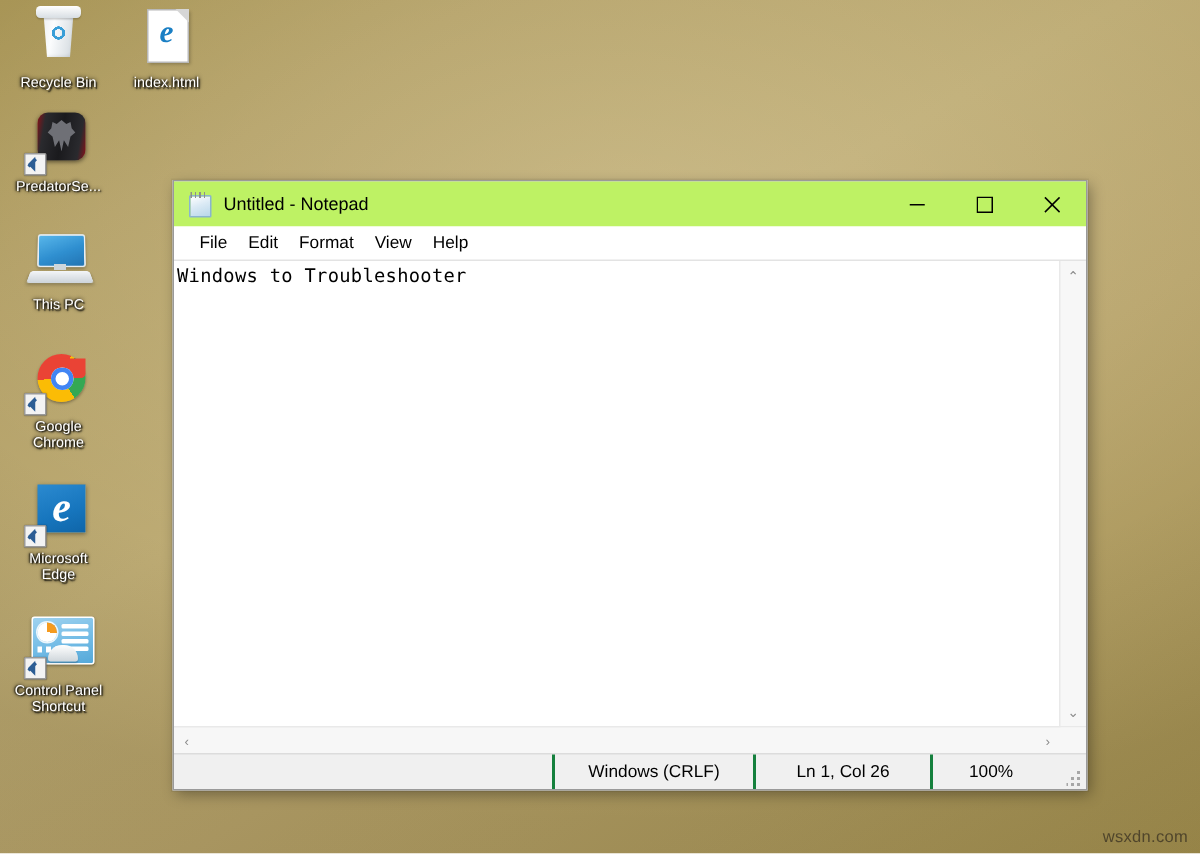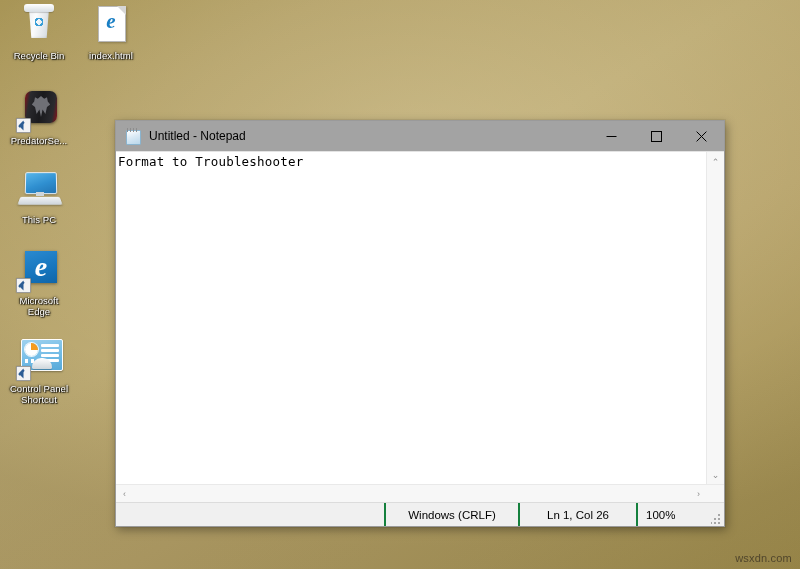--- a/index.html
+++ b/index.html
@@ -281,21 +281,21 @@
     border: 1px solid #9a9a9a;
     box-shadow: 2px 3px 9px rgba(0,0,0,.35), 0 0 0 1px rgba(0,0,0,.05);
     display: flex;
     flex-direction: column;
     z-index: 10;
   }
   .title-bar {
     height: 30px;
     display: flex;
     align-items: center;
-    background: #a3a3a3;
+    background: #bef264;
     flex: 0 0 auto;
   }
   .np-icon {
     position: relative;
     width: 16px; height: 16px;
     margin-left: 9px;
     margin-right: 8px;
     flex: 0 0 auto;
   }
   .np-icon .pad {
@@ -424,21 +424,21 @@
   .sb-cell {
     display: flex;
     align-items: center;
     justify-content: center;
     padding: 0 12px;
     border-left: 2px solid #15803d;
     white-space: nowrap;
   }
   .sb-cell.w1 { min-width: 108px; }
   .sb-cell.w2 { min-width: 92px; }
-  .sb-cell.w3 { min-width: 66px; justify-content: flex-start; padding-left: 8px; }
+  .sb-cell.w3 { min-width: 66px; justify-content: flex-start; padding-left: 24px; }
   .grip {
     position: absolute;
     right: 2px; bottom: 2px;
     width: 11px; height: 11px;
     background:
       radial-gradient(circle 1px at 8px 2px, #a6a6a6 99%, transparent) ,
       radial-gradient(circle 1px at 8px 6px, #a6a6a6 99%, transparent),
       radial-gradient(circle 1px at 4px 6px, #a6a6a6 99%, transparent),
       radial-gradient(circle 1px at 8px 10px, #a6a6a6 99%, transparent),
       radial-gradient(circle 1px at 4px 10px, #a6a6a6 99%, transparent),
@@ -459,21 +459,21 @@
     text-align: right;
   }
 </style>
 </head>
 <body>
 
 <div id="desktop">
 
   <div class="icon-col">
 
-    <div class="desk-icon" style="margin-bottom:28px;">
+    <div class="desk-icon" style="margin-bottom:12px;">
       <div class="glyph">
         <div class="rb-body"></div>
         <div class="rb-lid"></div>
       </div>
       <div class="ilabel">Recycle Bin</div>
     </div>
 
     <div class="desk-icon" style="margin-bottom:22px;">
       <div class="glyph">
         <div class="pred-box">
@@ -486,20 +486,27 @@
 
     <div class="desk-icon" style="margin-bottom:24px;">
       <div class="glyph">
         <div class="pc-screen"></div>
         <div class="pc-stand"></div>
         <div class="pc-kb"></div>
       </div>
       <div class="ilabel">This PC</div>
     </div>
 
+    <div class="desk-icon" style="margin-bottom:20px;">
+      <div class="glyph">
+        <div class="chrome-ring"></div>
+        <div class="shortcut-arrow"></div>
+      </div>
+      <div class="ilabel">Google Chrome</div>
+    </div>
 
     <div class="desk-icon" style="margin-bottom:20px;">
       <div class="glyph">
         <div class="edge-tile">
             <span>e</span>
           </div>
         <div class="shortcut-arrow"></div>
       </div>
       <div class="ilabel">Microsoft Edge</div>
     </div>
@@ -555,24 +562,31 @@
         </div>
         <div class="win-btn close">
           <svg width="11" height="11" viewBox="0 0 11 11">
             <line x1="0.6" y1="0.6" x2="10.4" y2="10.4" stroke="#000" stroke-width="1"></line>
             <line x1="10.4" y1="0.6" x2="0.6" y2="10.4" stroke="#000" stroke-width="1"></line>
           </svg>
         </div>
       </div>
     </div>
 
+    <div class="menu-bar">
+      <div class="menu-item">File</div>
+      <div class="menu-item">Edit</div>
+      <div class="menu-item">Format</div>
+      <div class="menu-item">View</div>
+      <div class="menu-item">Help</div>
+    </div>
 
     <div class="editor-wrap">
       <div class="editor">
-        <div class="line">Format to Troubleshooter</div>
+        <div class="line">Windows to Troubleshooter</div>
       </div>
       <div class="vscroll">
         <div class="sb-arrow">⌃</div>
         <div class="sb-arrow">⌄</div>
       </div>
     </div>
 
     <div class="hscroll-row">
       <div class="hs-arrow">‹</div>
       <div class="hs-track"></div>

